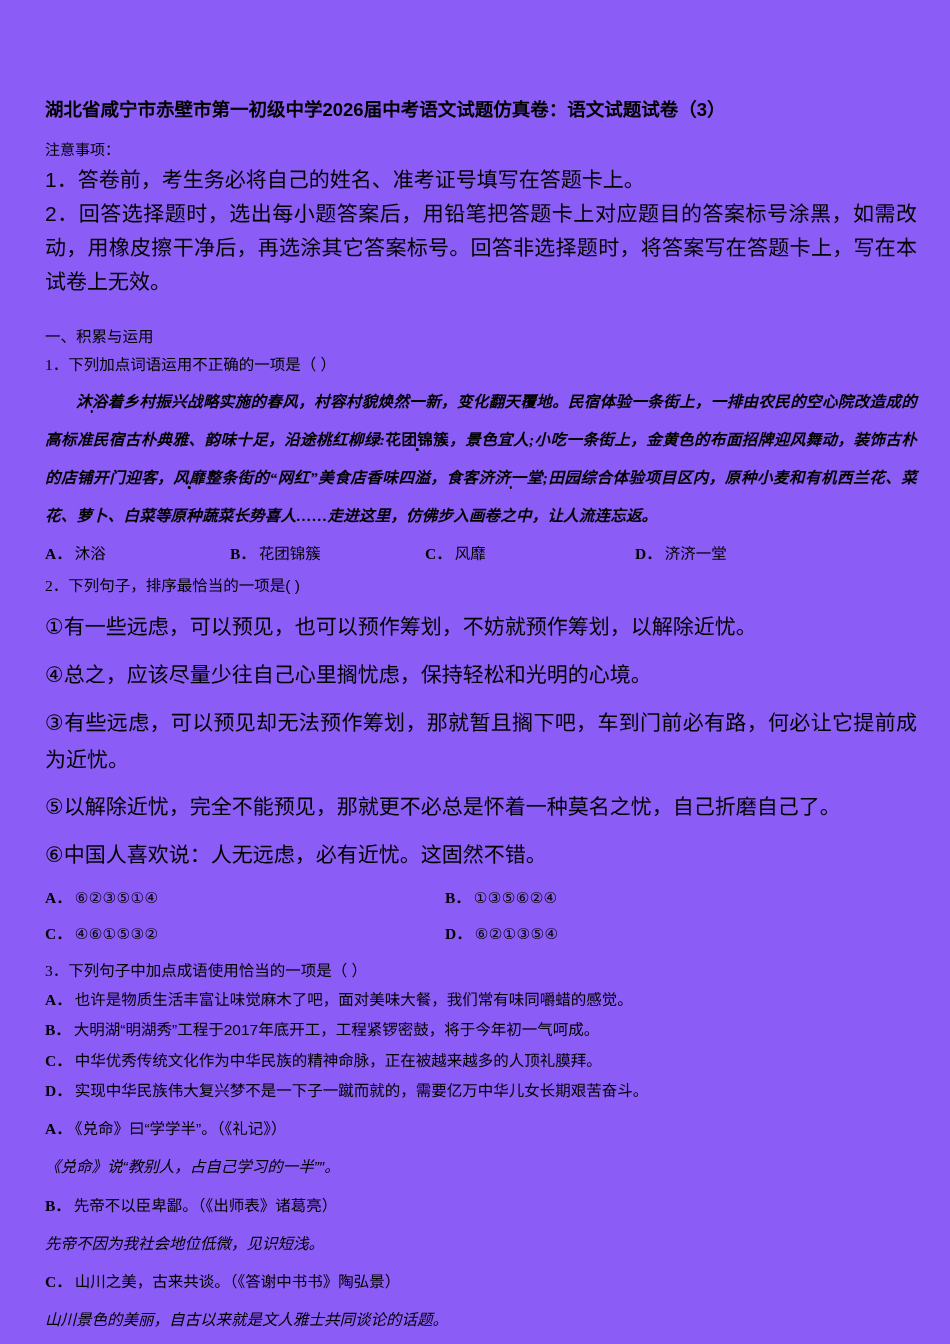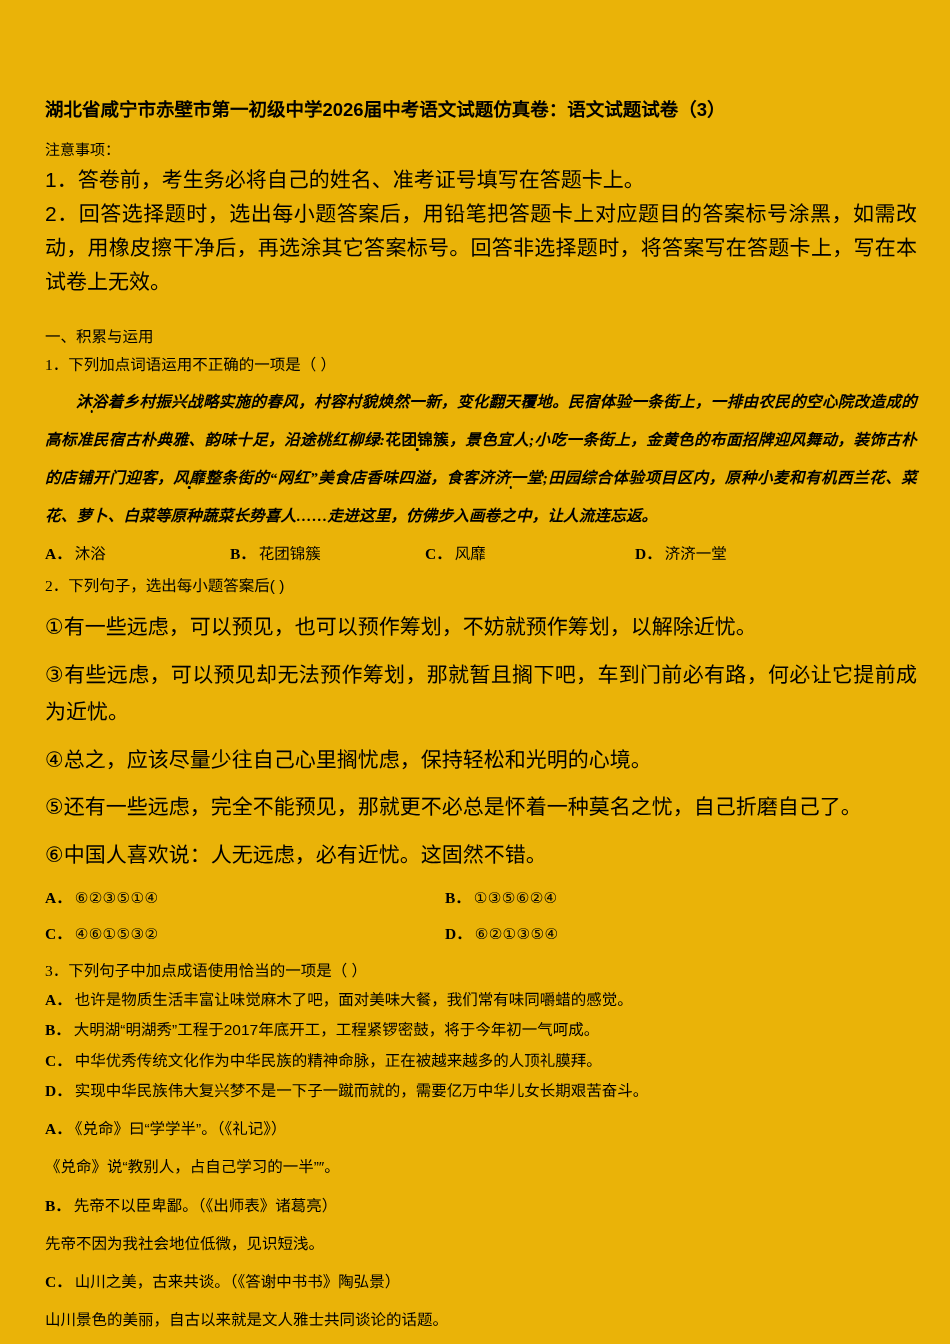--- a/index.html
+++ b/index.html
@@ -16,21 +16,21 @@
     -webkit-font-smoothing: none;
   }
 
   .page {
     position: relative;
     width: 950px;
     height: 1344px;
     box-sizing: border-box;
     padding: 0;
     overflow: hidden;
-    background: #eab308;
+    background: #8b5cf6;
   }
 
   .content {
     position: absolute;
     left: 45px;
     top: 96px;
     width: 872px;
   }
 
   
@@ -184,20 +184,21 @@
     line-height: 1.75;
     margin: 11px 0;
     text-align: justify;
     text-justify: inter-ideograph;
   }
   .trans {
     font-family: "Liberation Sans", "DejaVu Sans", sans-serif;
     font-size: 15.5px;
     line-height: 1.75;
     margin: 11px 0;
+    font-style: italic;
   }
 </style>
 </head>
 <body>
 
 <div class="page">
   <div class="content">
 
     <h1 class="doc-title">湖北省咸宁市赤壁市第一初级中学2026届中考语文试题仿真卷：语文试题试卷（3）</h1>
 
@@ -213,26 +214,26 @@
 
     <p class="passage"><span class="dotted">沐浴</span><span>着乡村振兴战略实施的春风，村容村貌焕然一新，变化翻天覆地。民宿体验一条街上，一排由农民的空心院改造成的高标准民宿古朴典雅、韵味十足，沿途桃红柳绿</span><span>:</span><span class="plain dotted">花团锦簇</span><span>，景色宜人;小吃一条街上，金黄色的布面招牌迎风舞动，装饰古朴的店铺开门迎客，</span><span class="dotted">风靡</span><span>整条街的“网红”美食店香味四溢，食客</span><span class="dotted">济济一堂</span><span>;田园综合体验项目区内，原种小麦和有机西兰花、菜花、萝卜、白菜等原种蔬菜长势喜人……走进这里，仿佛步入画卷之中，让人流连忘返。</span></p>
 
     <div class="opt-row-inline">
       <span class="opt-inline-cell c1"><span class="opt-label">A．</span><span>沐浴</span></span>
       <span class="opt-inline-cell c2"><span class="opt-label">B．</span><span>花团锦簇</span></span>
       <span class="opt-inline-cell c3"><span class="opt-label">C．</span><span>风靡</span></span>
       <span class="opt-inline-cell c4"><span class="opt-label">D．</span><span>济济一堂</span></span>
     </div>
 
-    <p class="q-stem"><span class="q-num">2．</span><span>下列句子，选出每小题答案后( )</span></p>
+    <p class="q-stem"><span class="q-num">2．</span><span>下列句子，排序最恰当的一项是( )</span></p>
 
     <p class="list-item"><span class="marker">①</span><span>有一些远虑，可以预见，也可以预作筹划，不妨就预作筹划，以解除近忧。</span></p>
+    <p class="list-item"><span class="marker">④</span><span>总之，应该尽量少往自己心里搁忧虑，保持轻松和光明的心境。</span></p>
     <p class="list-item"><span class="marker">③</span><span>有些远虑，可以预见却无法预作筹划，那就暂且搁下吧，车到门前必有路，何必让它提前成为近忧。</span></p>
-    <p class="list-item"><span class="marker">④</span><span>总之，应该尽量少往自己心里搁忧虑，保持轻松和光明的心境。</span></p>
-    <p class="list-item"><span class="marker">⑤</span><span>还有一些远虑，完全不能预见，那就更不必总是怀着一种莫名之忧，自己折磨自己了。</span></p>
+    <p class="list-item"><span class="marker">⑤</span><span>以解除近忧，完全不能预见，那就更不必总是怀着一种莫名之忧，自己折磨自己了。</span></p>
     <p class="list-item"><span class="marker">⑥</span><span>中国人喜欢说：人无远虑，必有近忧。这固然不错。</span></p>
 
     <div class="opt-two-col">
       <span class="half left"><span class="opt-label">A．</span><span class="seq">⑥②③⑤①④</span></span>
       <span class="half"><span class="opt-label">B．</span><span class="seq">①③⑤⑥②④</span></span>
     </div>
     <div class="opt-two-col">
       <span class="half left"><span class="opt-label">C．</span><span class="seq">④⑥①⑤③②</span></span>
       <span class="half"><span class="opt-label">D．</span><span class="seq">⑥②①③⑤④</span></span>
     </div>

